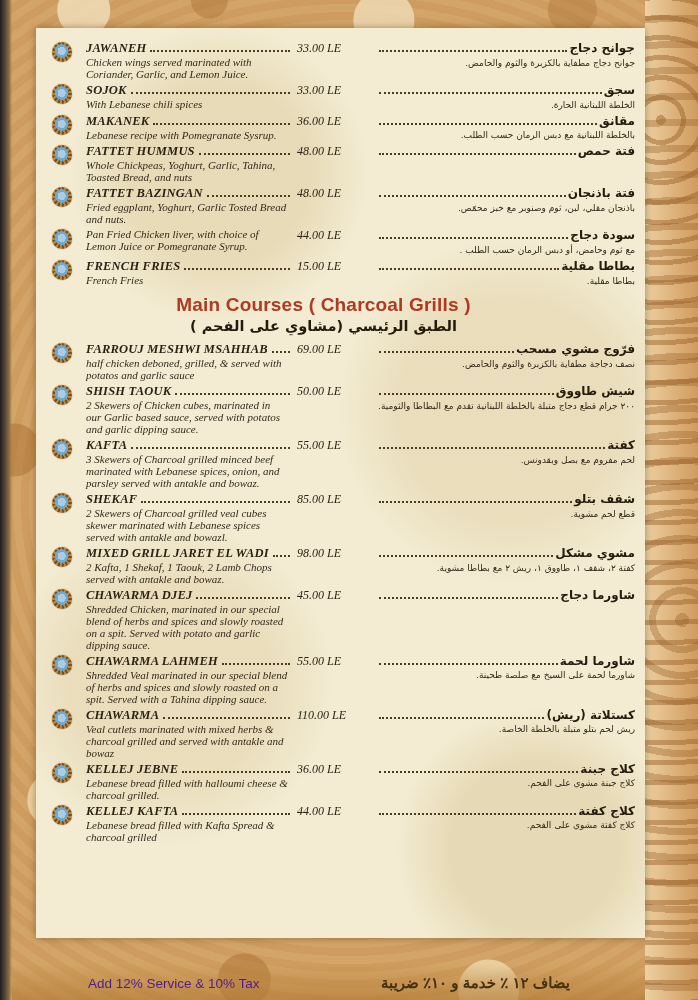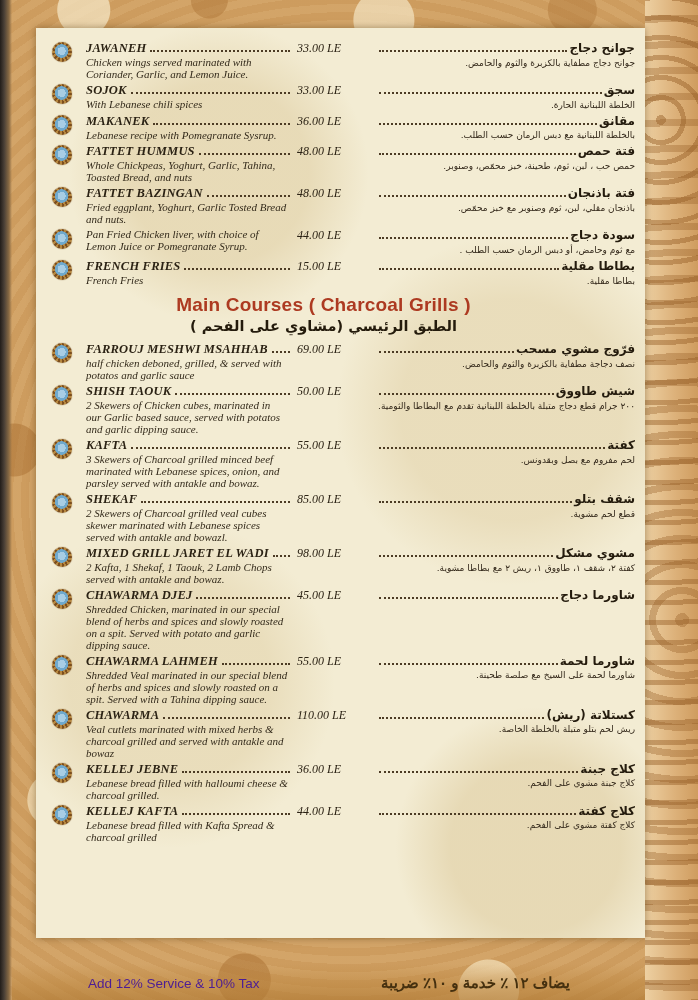--- a/index.html
+++ b/index.html
@@ -195,21 +195,20 @@
       <div class="en-desc">Whole Chickpeas, Yoghurt, Garlic, Tahina, Toasted Bread, and nuts</div>
     </div>
     <div class="price-col">
       <span>48.00</span>&nbsp;<span>LE</span>
     </div>
     <div class="ar-col">
       <div class="name-row">
         <span class="ar-name">فتة حمص</span>
         <span class="leader"></span>
       </div>
-      <div class="ar-desc">حمص حب ، لبن، ثوم، طحينة، خبز محمّص، وصنوبر.</div>
     </div>
   </div>
 
   <div class="item">
     <span class="icon-cell">
       <span class="logo-icon"></span>
     </span>
     <div class="en-col">
       <div class="name-row">
         <span class="en-name">FATTET BAZINGAN</span>

